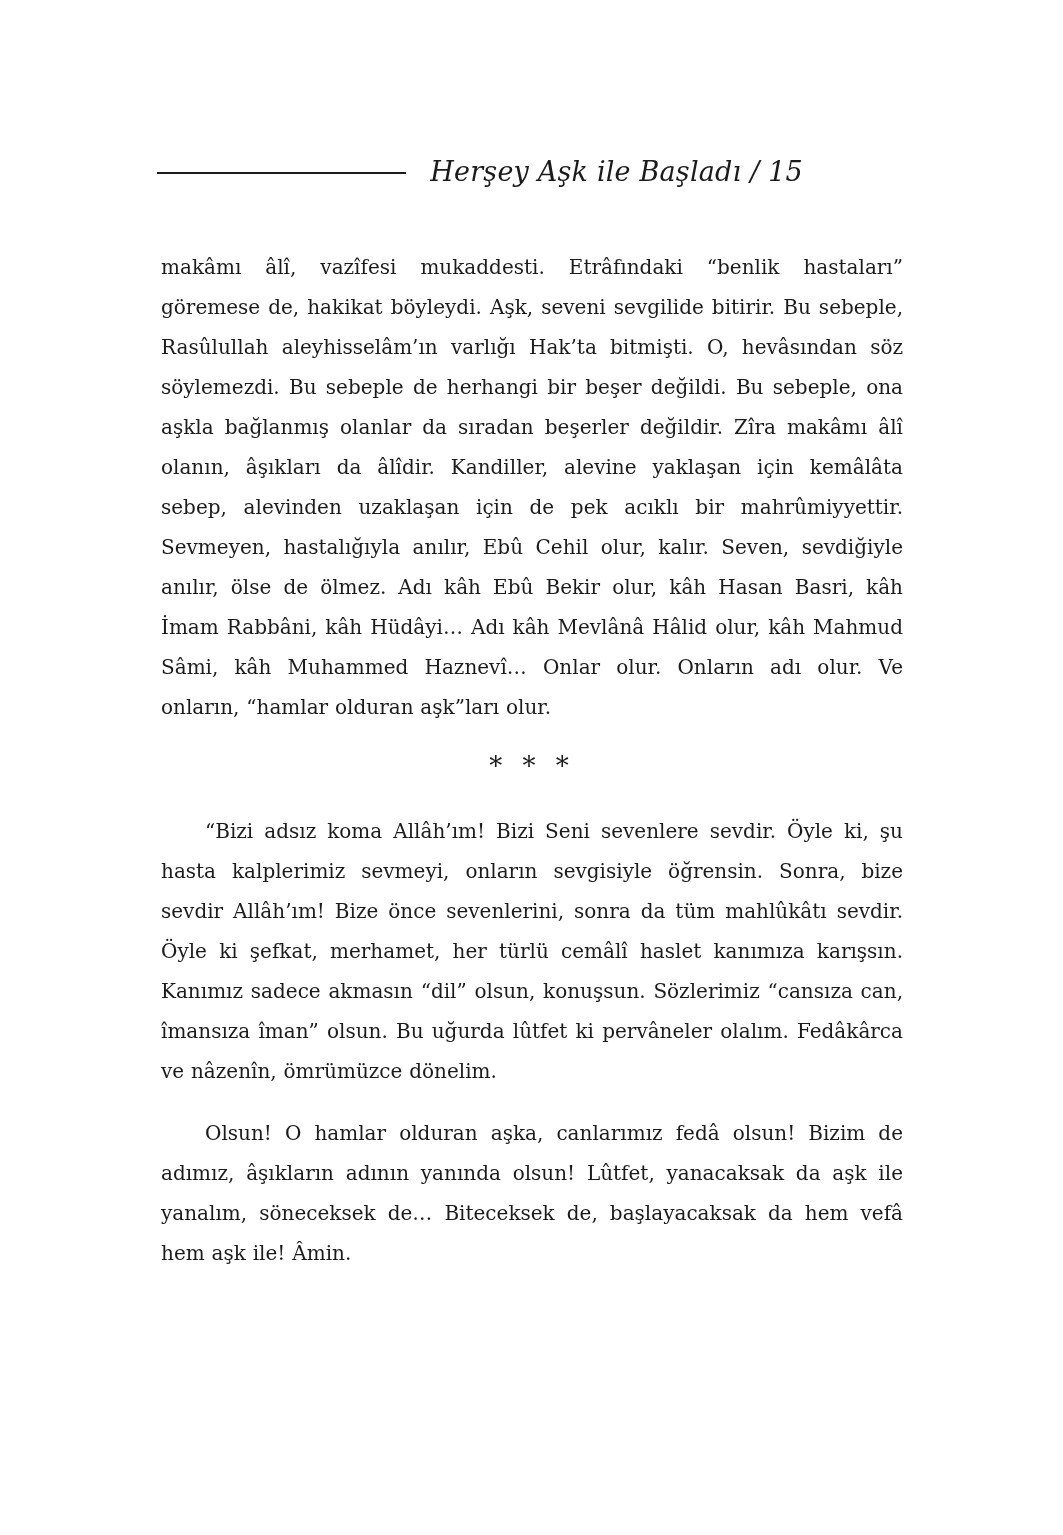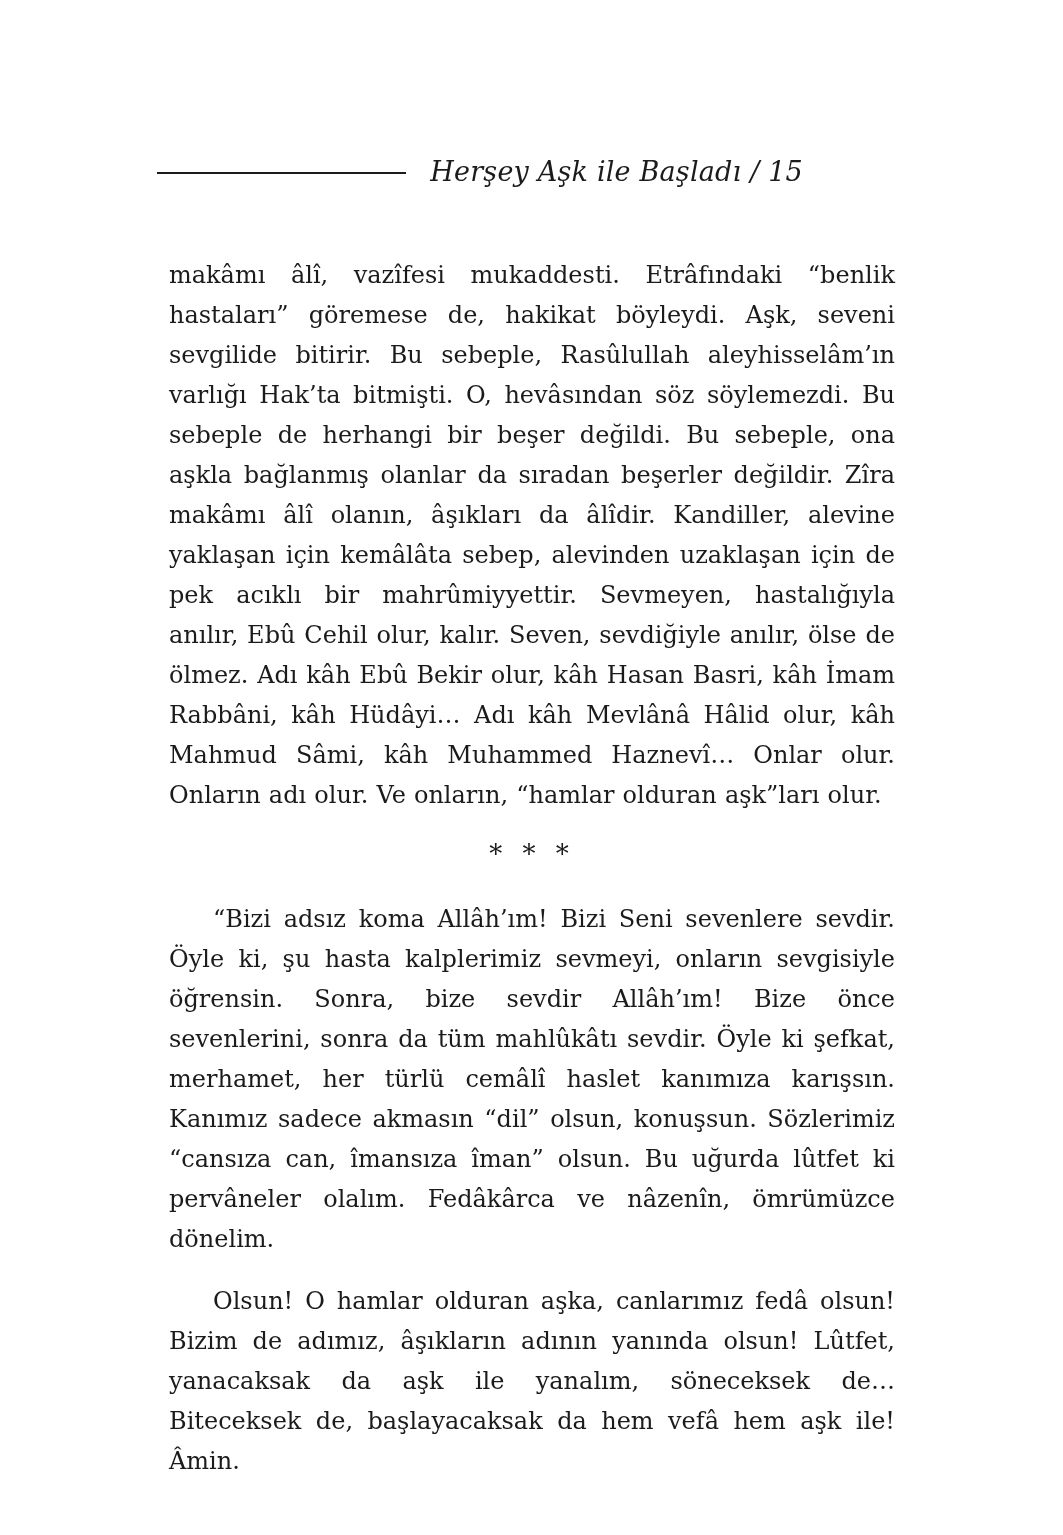--- a/index.html
+++ b/index.html
@@ -37,22 +37,22 @@
     white-space: nowrap;
     letter-spacing: 0.2px;
   }
   .body-block {
     position: absolute;
     top: 243px;
     left: 157px;
     width: 750px;
   }
   .para {
-    margin: 12px;
-    font-size: 24px;
+    margin: 4px;
+    font-size: 20px;
     line-height: 40px;
     text-align: justify;
     hyphens: auto;
     -webkit-hyphens: auto;
     word-spacing: 0.5px;
   }
   .para.indent {
     text-indent: 44px;
   }
   .separator {

